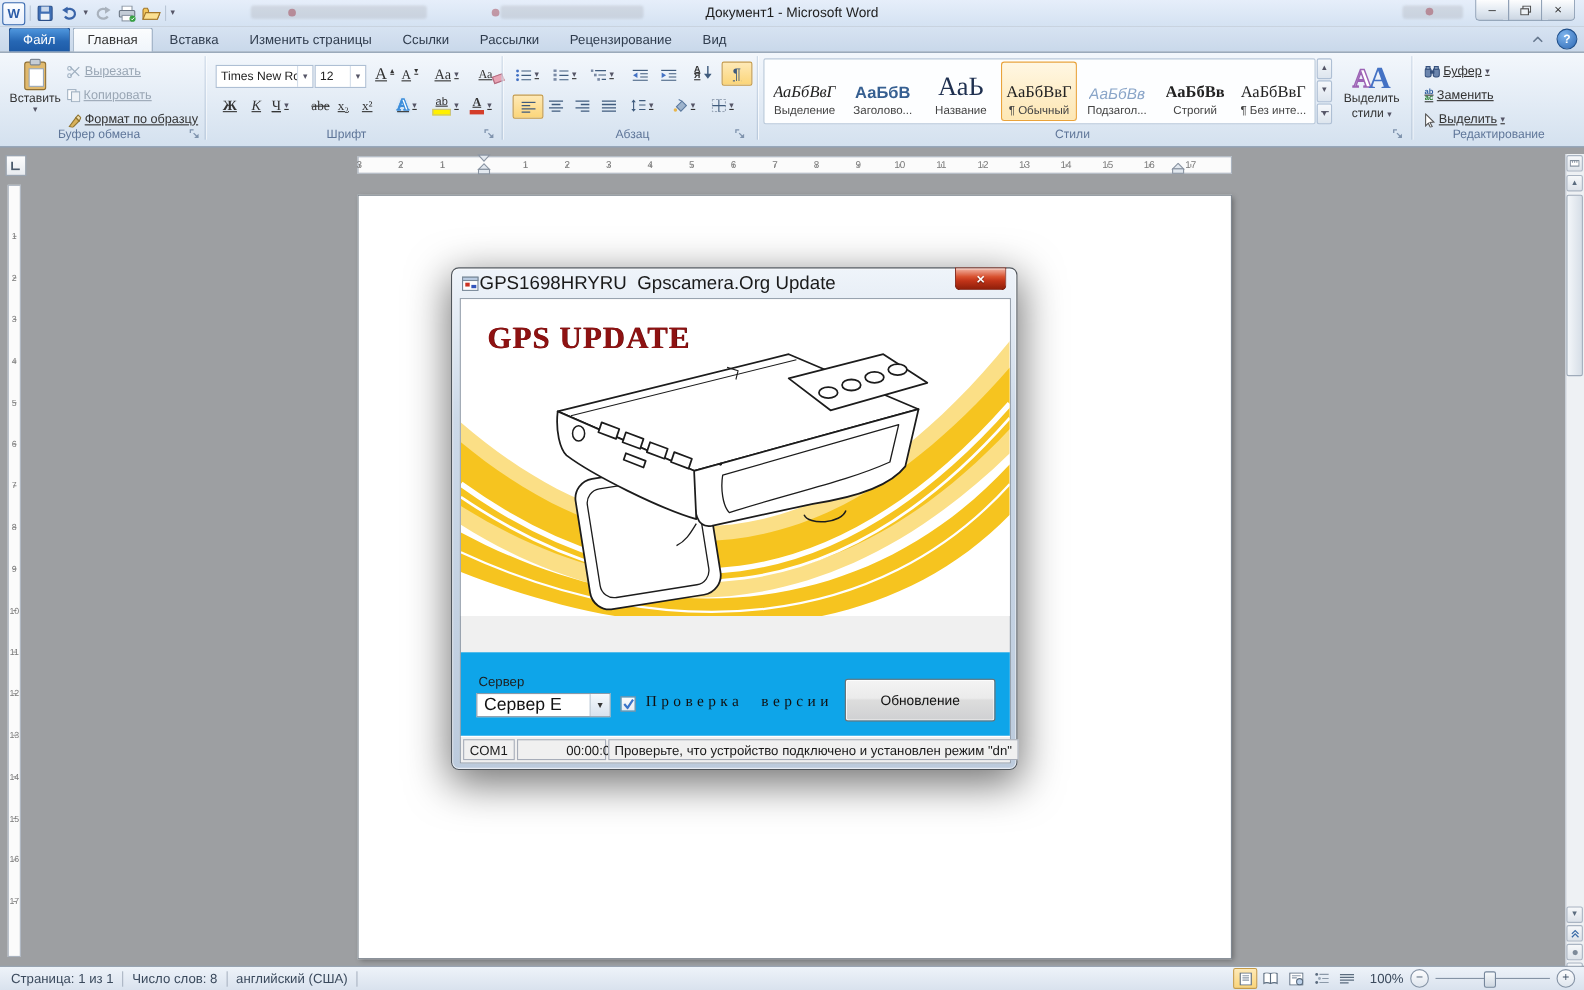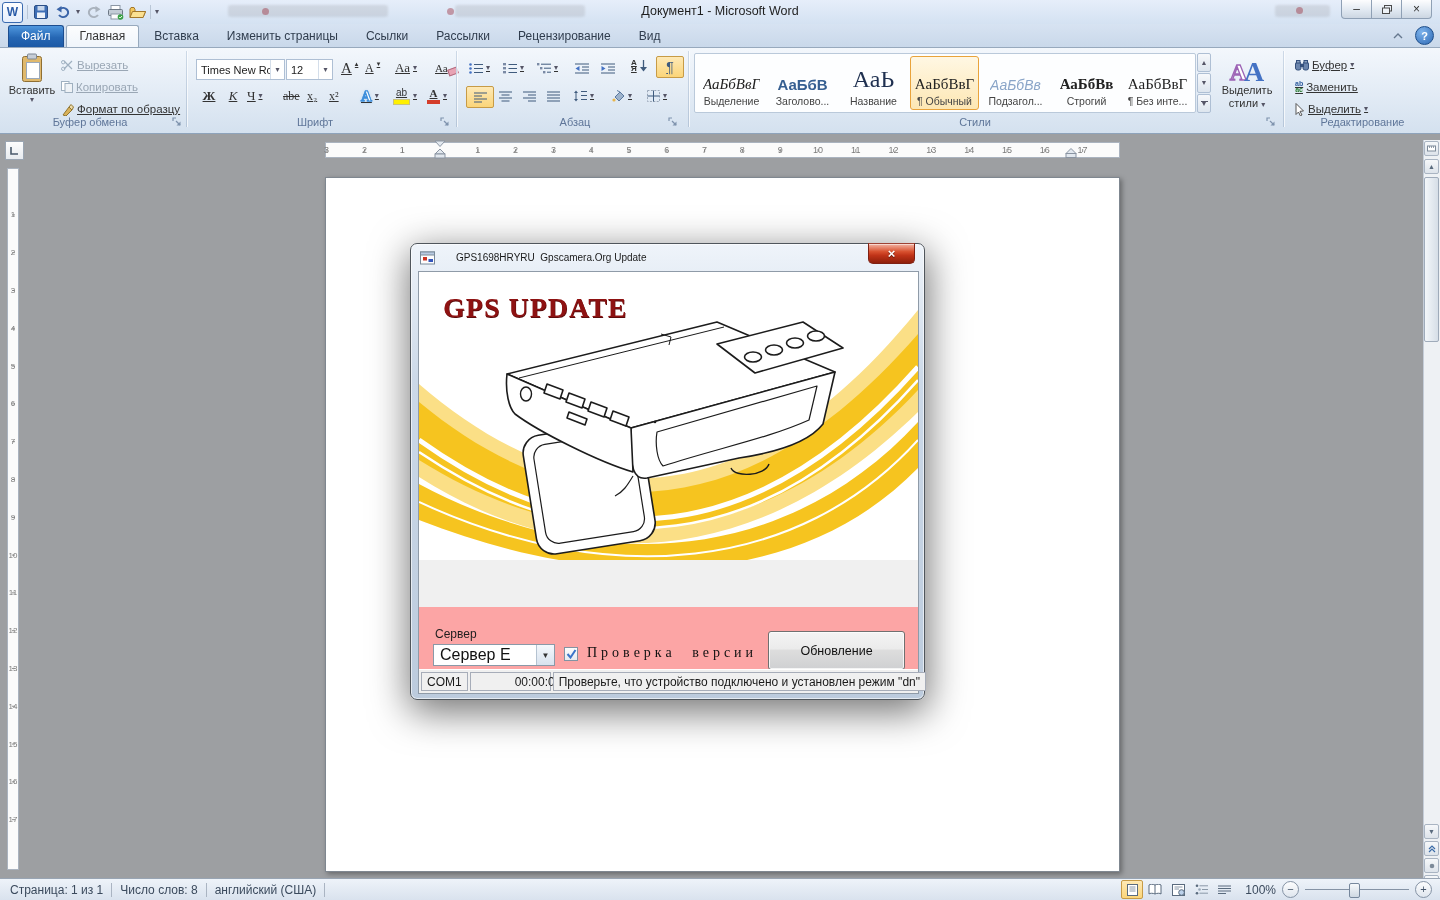--- a/index.html
+++ b/index.html
@@ -107,34 +107,34 @@
   .ztrack .line{position:absolute;left:0;top:7px;width:104px;height:1px;background:#8593a5;}
   .ztrack .notch{position:absolute;left:52px;top:3px;width:1px;height:9px;background:#8593a5;}
   .zthumb{position:absolute;left:44px;top:1px;width:9px;height:13px;background:linear-gradient(#f6f9fb,#cfd8e2);
     border:1px solid #76879c;border-radius:2px;}
 
   
   .dialog{left:410px;top:243px;width:515px;height:457px;border-radius:7px;
     background:linear-gradient(#eff4fa,#ccd9e8 30%,#bccbdd);border:1px solid #50565c;
     box-shadow:inset 0 0 0 1px rgba(255,255,255,.6),1px 10px 38px 2px rgba(0,0,0,.55);box-sizing:border-box;z-index:10;}
   .dtitle{position:absolute;left:0;top:0;width:100%;height:27px;display:flex;align-items:center;}
-  .dtext{font-size:10px;color:#1a1a1a;margin-left:20px;white-space:pre;}
+  .dtext{font-size:17px;color:#1a1a1a;margin-left:0;white-space:pre;}
   .dclose{position:absolute;right:9px;top:-1px;width:45px;height:19px;border:1px solid #7e2012;border-top-color:#9d4335;
     border-radius:0 0 5px 5px;background:linear-gradient(#f2b5a5,#d8512f 40%,#c03318 60%,#8e1f0a);
     color:#fff;font-size:13px;font-weight:bold;display:flex;align-items:center;justify-content:center;
     box-shadow:inset 0 1px 0 rgba(255,255,255,.5);text-shadow:0 1px 1px rgba(0,0,0,.5);}
   .dbody{position:absolute;left:7px;top:27px;width:501px;height:423px;background:#f0f0f0;border:1px solid #8f9ba8;box-sizing:border-box;}
   .dimg{position:absolute;left:0;top:0;width:499px;height:288px;background:#fff;overflow:hidden;}
   .gpslogo{position:absolute;left:24px;top:20px;font-family:"Liberation Serif",serif;font-weight:bold;font-size:28px;
     letter-spacing:1px;color:#8e1212;text-shadow:0.5px 0.5px 0 #5c0c0c;}
   .banner{position:absolute;left:0;top:288px;width:499px;height:33px;background:#0b0b0b;}
   .bannertext{position:absolute;right:38px;top:6px;font-family:"DejaVu Sans Mono",monospace;font-weight:bold;
     font-size:18px;letter-spacing:2px;color:#8f9191;}
   .blines{position:absolute;top:13px;height:8px;background:repeating-linear-gradient(#4c4c4c 0 1px,transparent 1px 3.5px);}
-  .dctrl{position:absolute;left:0;top:335px;width:499px;height:76px;background:#fca5a5;}
+  .dctrl{position:absolute;left:0;top:321px;width:499px;height:76px;background:#0ea5e9;}
   .srvlabel{position:absolute;left:16px;top:20px;font-size:12px;color:#1e1e1e;}
   .srvcombo{position:absolute;left:14px;top:37px;width:122px;height:22px;background:#fff;border:1px solid #8a99a8;
     box-sizing:border-box;display:flex;align-items:center;}
   .srvcombo .cv{flex:1;font-size:16px;color:#111;padding-left:6px;}
   .srvcombo .ca{width:17px;height:100%;background:linear-gradient(#f4f8fc,#d8e2ee);border-left:1px solid #b5c3d1;
     display:flex;align-items:center;justify-content:center;font-size:8px;color:#333;}
   .chk{position:absolute;left:145px;top:40px;width:14px;height:14px;background:linear-gradient(#fdfdfd,#e6eaef);
     border:1px solid #8393a3;box-sizing:border-box;display:flex;align-items:center;justify-content:center;}
   .chklabel{position:absolute;left:168px;top:38px;font-family:"Liberation Serif",serif;font-size:14px;color:#111;
     letter-spacing:4px;word-spacing:9px;}

